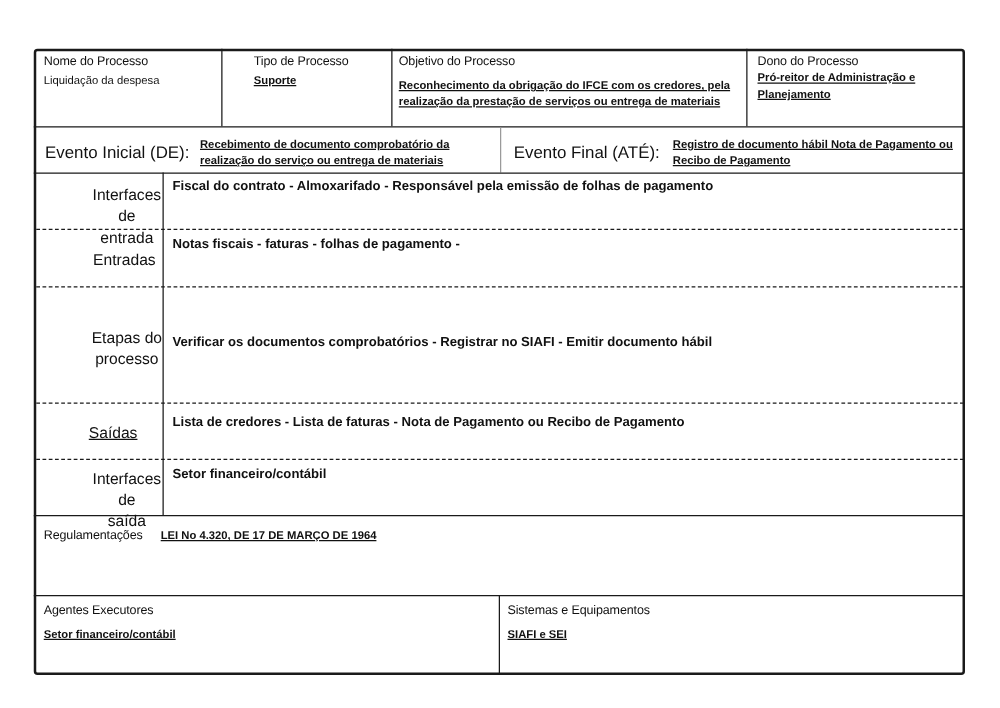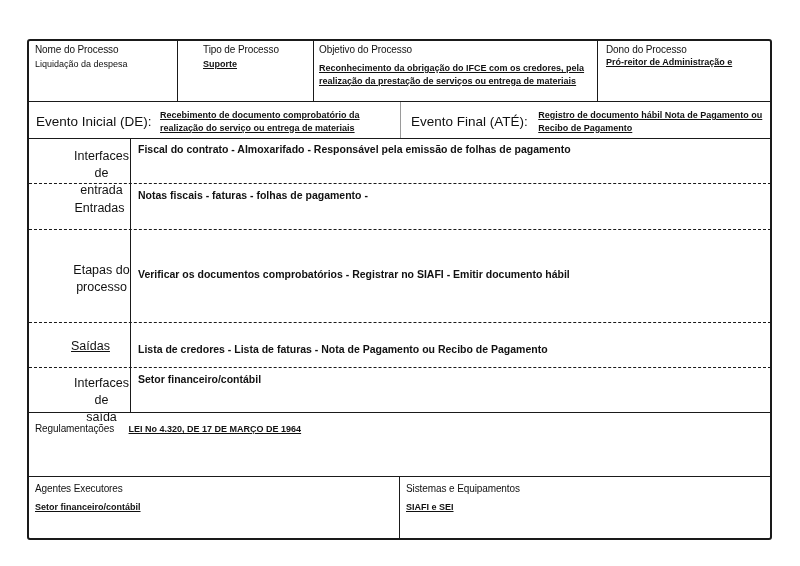--- a/index.html
+++ b/index.html
@@ -41,20 +41,21 @@
 
 <div class="abs" style="left:319px; top:44px; width:276px;">
   <div class="h-title">Objetivo do Processo</div>
   <div class="small-b" style="margin-top:7px; white-space:nowrap;">Reconhecimento da obrigação do IFCE com os credores, pela</div>
   <div class="small-b" style="white-space:nowrap;">realização da prestação de serviços ou entrega de materiais</div>
 </div>
 
 <div class="abs" style="left:606px; top:44px; width:162px;">
   <div class="h-title">Dono do Processo</div>
   <div class="small-b" style="margin-top:1px;">Pró-reitor de Administração e</div>
+  <div class="small-b">Planejamento</div>
 </div>
 
 <div class="vgray" style="left:400px; top:102px; height:36px;"></div>
 <div class="hline" style="left:27px; top:138px; width:745px;"></div>
 
 <div class="abs" style="left:36px; top:109px; white-space:nowrap;">
   <span class="event-label" style="display:inline-block; vertical-align:top; margin-top:5px;">Evento Inicial (DE):</span>
   <span style="display:inline-block; vertical-align:top; margin-left:4px;">
     <div class="small-b">Recebimento de documento comprobatório da</div>
     <div class="small-b">realização do serviço ou entrega de materiais</div>
@@ -90,21 +91,21 @@
 
 <div class="abs row-label" style="left:29px; top:262px; width:101px;">
   <div>Etapas do</div>
   <div>processo</div>
 </div>
 <div class="abs row-text" style="left:138px; top:268px; white-space:nowrap;">Verificar os documentos comprobatórios - Registrar no SIAFI - Emitir documento hábil</div>
 
 <div class="abs row-label" style="left:18px; top:338px; width:101px;text-decoration:underline;">
   <div>Saídas</div>
 </div>
-<div class="abs row-text" style="left:138px; top:343px; white-space:nowrap;">Lista de credores - Lista de faturas - Nota de Pagamento  ou Recibo de Pagamento</div>
+<div class="abs row-text" style="left:138px; top:332px; white-space:nowrap;">Lista de credores - Lista de faturas - Nota de Pagamento  ou Recibo de Pagamento</div>
 
 <div class="abs row-label" style="left:29px; top:375px; width:101px;">
   <div>Interfaces de</div>
   <div>saída</div>
 </div>
 <div class="abs row-text" style="left:138px; top:373px; white-space:nowrap;">Setor financeiro/contábil</div>
 
 <div class="abs" style="left:35px; top:418px; white-space:nowrap;">
   <span class="h-title">Regulamentações</span>
   <span class="small-b" style="margin-left:10px;">LEI No 4.320, DE 17 DE MARÇO DE 1964</span>

